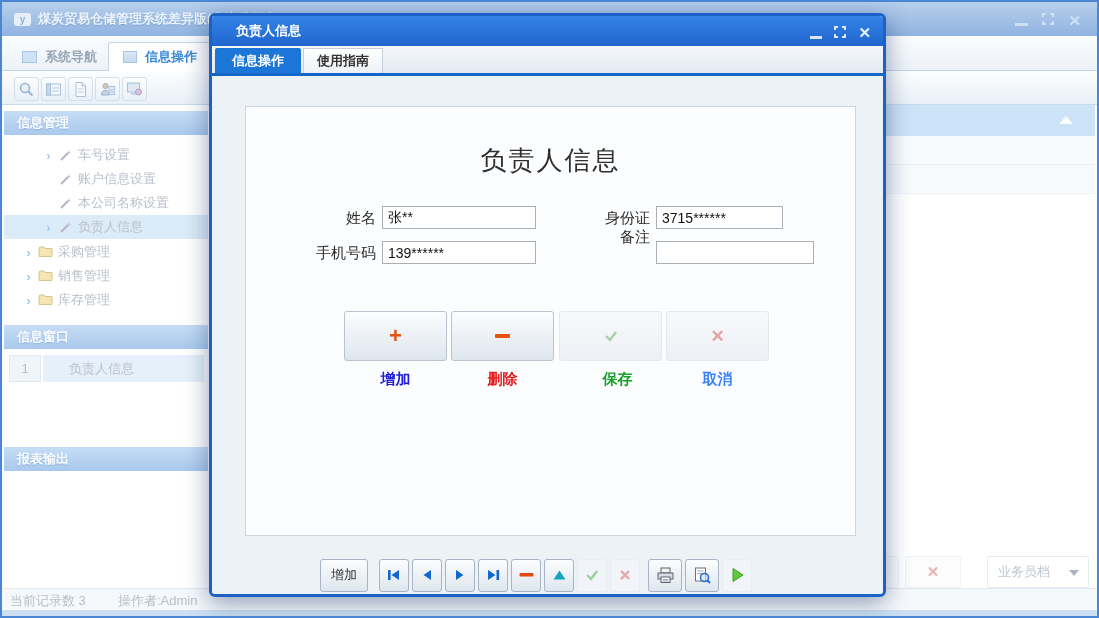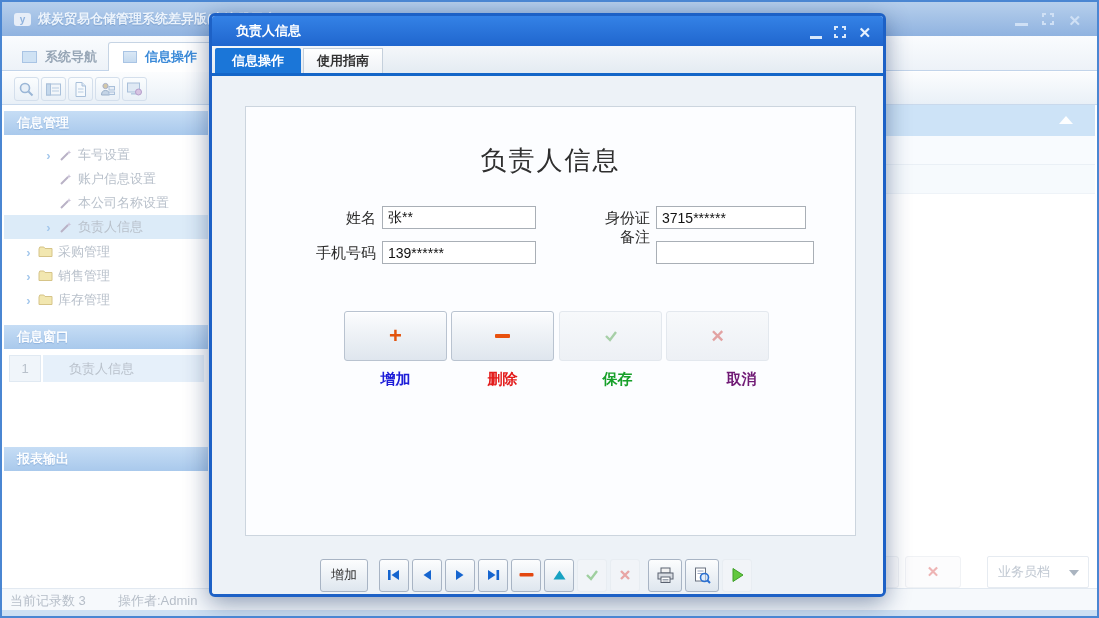--- a/index.html
+++ b/index.html
@@ -326,21 +326,21 @@
       <div class="dtab inactive">使用指南</div>
     </div>
 
     <div class="dbody">
       <div class="panel">
         <div class="pheading">负责人信息</div>
 
         <div class="flabel" style="left:38px;top:99px;width:92px">姓名</div>
         <input class="finput" style="left: 136px; top: 99px; width: 154px;" value="张**">
         <div class="flabel" style="left:312px;top:99px;width:92px">身份证</div>
-        <input class="finput" style="left: 410px; top: 99px; width: 150px;" value="3715******">
+        <input class="finput" style="left: 410px; top: 99px; width: 127px;" value="3715******">
 
         <div class="flabel" style="left:30px;top:134px;width:100px">手机号码</div>
         <input class="finput" style="left: 136px; top: 134px; width: 154px;" value="139******">
         <div class="flabel" style="left:312px;top:118px;width:92px">备注</div>
         <input class="finput" style="left: 410px; top: 134px; width: 158px;" value="">
 
         <div class="abtn enabled" style="left:98px">
           <span class="ic-plus">+</span>
         </div>
         <div class="abtn enabled" style="left:205px">
@@ -350,21 +350,21 @@
           <svg width="16" height="14" viewBox="0 0 16 14">
               <path d="M3 7 L7 11 L13 3" stroke="#a7cfa7" stroke-width="2.4" fill="none"></path>
             </svg>
         </div>
         <div class="abtn flat" style="left:420px">
           <span class="ic-xpale">✕</span>
         </div>
         <div class="alabel" style="left:98px;color:#1d1dd8">增加</div>
         <div class="alabel" style="left:205px;color:#e31b1b">删除</div>
         <div class="alabel" style="left:320px;color:#17a02a">保存</div>
-        <div class="alabel" style="left:444px;color:#701a75">取消</div>
+        <div class="alabel" style="left:420px;color:#3b82f6">取消</div>
       </div>
     </div>
 
     <div class="dlg-toolbar">
       <div class="nbtn wide">增加</div>
       <div class="gap6"></div>
       <div class="nbtn">
         <svg width="16" height="12" viewBox="0 0 16 12">
             <rect x="2" y="1" width="2.6" height="10" fill="#1565cf"></rect>
             <polygon points="13,1 13,11 5.5,6" fill="#1565cf"></polygon>

